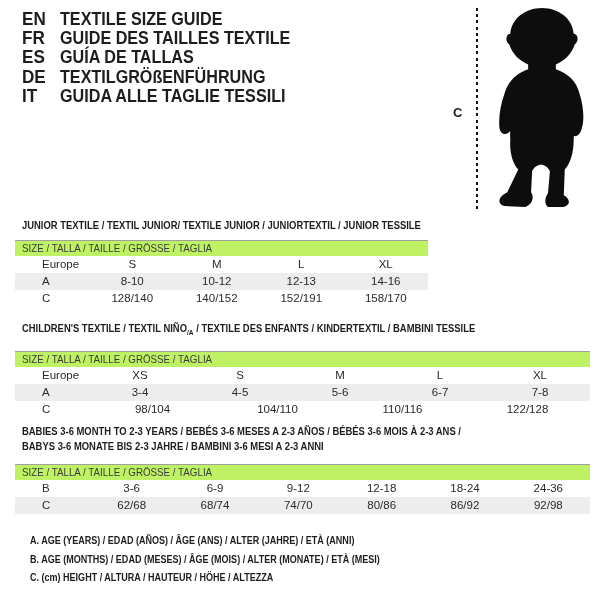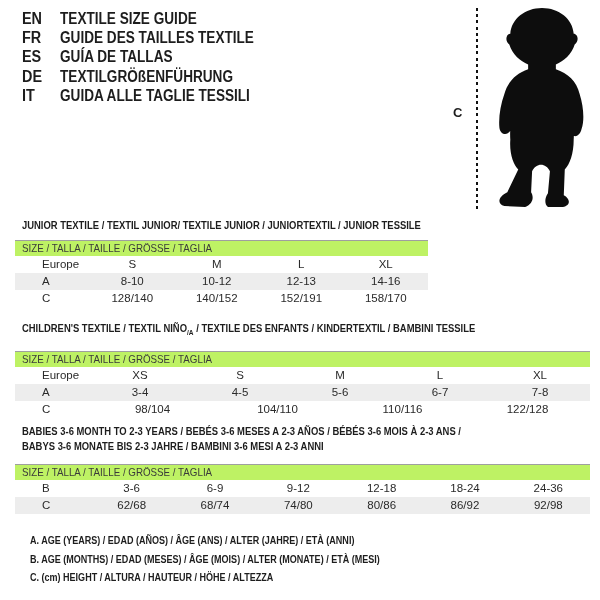--- a/index.html
+++ b/index.html
@@ -4,21 +4,21 @@
 <style>
   html,body{margin:0;padding:0;}
   body{
     width:600px;height:600px;background:#ffffff;position:relative;overflow:hidden;
     font-family:"Liberation Sans",sans-serif;color:#1d1d1d;
     -webkit-font-smoothing:antialiased;
   }
   .sheet{position:absolute;inset:0;}
 
   
-  .lang-list{position:absolute;left:22px;top:9px;font-weight:bold;font-size:16px;line-height:19.2px;}
+  .lang-list{position:absolute;left:22px;top:9px;font-weight:bold;font-size:19px;line-height:19.2px;}
   .lang-row{display:flex;white-space:nowrap;}
   .lang-code{width:38px;flex:none;display:inline-block;transform:scaleX(.9);transform-origin:0 50%;}
   .lang-label{display:inline-block;transform:scaleX(.85);transform-origin:0 50%;}
 
   
   .figure{position:absolute;left:440px;top:0;width:160px;height:216px;}
   .dash-line{position:absolute;left:36px;top:8px;width:2px;height:202px;
     background:repeating-linear-gradient(to bottom,#111 0 3px,transparent 3px 6.2px);}
   .measure-label{position:absolute;left:13px;top:105px;font-weight:bold;font-size:13px;}
   .figure svg{position:absolute;left:47px;top:3px;}
@@ -193,21 +193,21 @@
               <div class="cell">6-9</div>
               <div class="cell">9-12</div>
               <div class="cell">12-18</div>
               <div class="cell">18-24</div>
               <div class="cell">24-36</div>
             </div>
             <div class="table-row">
               <div class="row-label">C</div>
               <div class="cell">62/68</div>
               <div class="cell">68/74</div>
-              <div class="cell">74/80</div>
+              <div class="cell">74/70</div>
               <div class="cell">80/86</div>
               <div class="cell">86/92</div>
               <div class="cell">92/98</div>
             </div>
           </div>
         </div>
       </section>
     </div>
 
   <div class="legend" id="legend">

